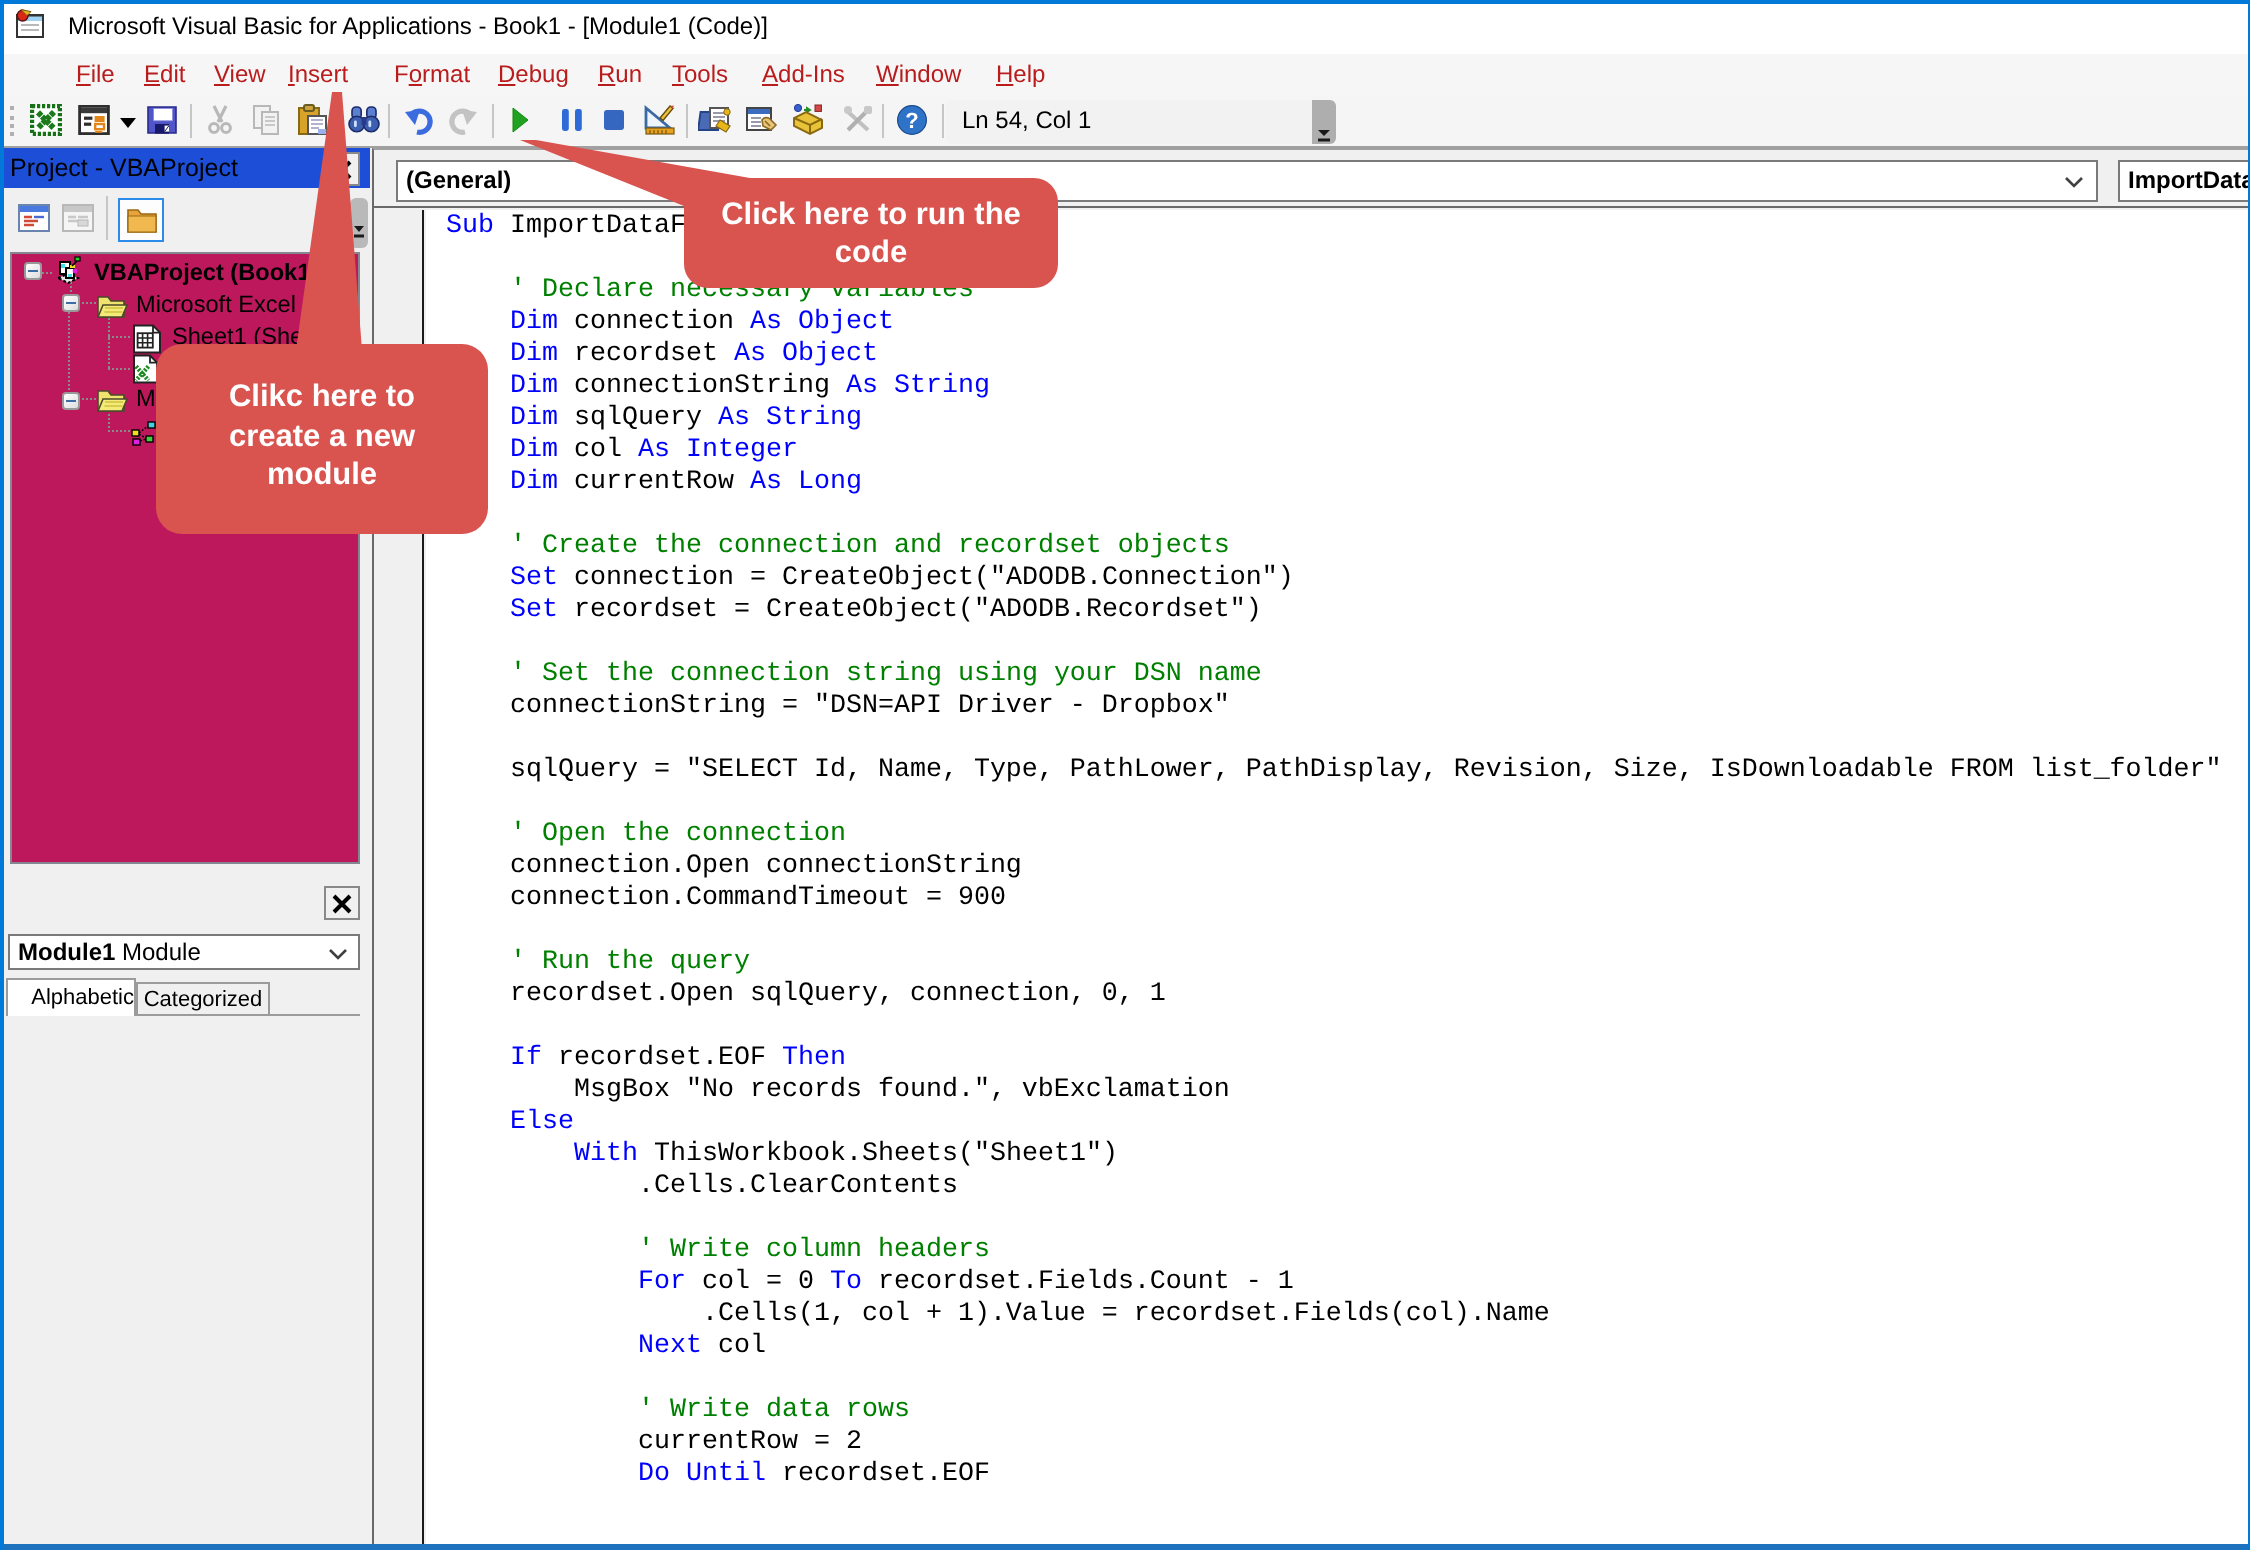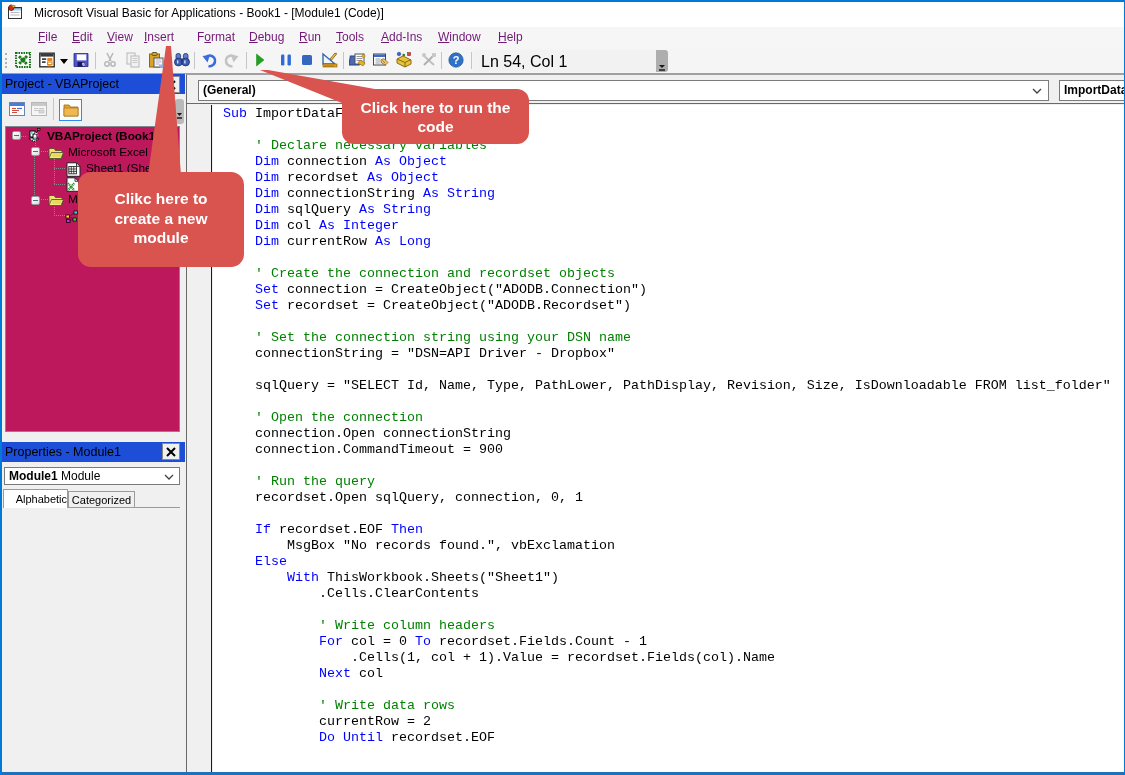--- a/index.html
+++ b/index.html
@@ -1,20 +1,20 @@
 <!DOCTYPE html>
 <html><head><meta charset="utf-8"><style>
 *{margin:0;padding:0;box-sizing:border-box}
 html,body{width:1125px;height:775px;overflow:hidden}
 body{font-family:"Liberation Sans",sans-serif;position:relative;background:#f0f0f0;font-size:12px;color:#000}
 .abs{position:absolute}
 .sep{position:absolute;width:1px;background:#c6c6c6;top:4px;height:17px}
 #titlebar{left:0;top:0;width:1125px;height:27px;background:#fff;border-top:2px solid #0079d8;border-left:2px solid #0079d8;border-right:1px solid #0079d8}
 #menubar{left:2px;top:27px;width:1122px;height:21px;background:#f6f6f6}
-.mi{position:absolute;top:3px;font-size:12px;color:#701a75}
+.mi{position:absolute;top:3px;font-size:12px;color:#b91c1c}
 .mi u{text-decoration:underline}
 #toolbar{left:2px;top:48px;width:1122px;height:25px;background:#f5f5f5}
 #tbline{left:2px;top:73px;width:1122px;height:1px;background:#a0a0a0}
 .tico{position:absolute;width:16px;height:16px}
 #projpanel{left:2px;top:74px;width:183px;height:695px;background:#f0f0f0}
 .phdr{position:absolute;left:0;width:183px;height:20px;background:#1d4ed8;line-height:20px;padding-left:3px;font-size:12.5px}
 .xbtn{position:absolute;width:18px;height:17px;background:#f0f0f0;border:1px solid #898989;text-align:center;line-height:15px;font-weight:bold;font-size:12px}
 #treebox{position:absolute;left:3px;top:52px;width:175px;height:306px;background:#be185d;border:1px solid #828790}
 .trow{position:absolute;white-space:nowrap;font-size:11.8px;height:16px;line-height:16px}
 #codewin{left:186px;top:74px;width:939px;height:698px;background:#f0f0f0;border-left:1px solid #696969;border-top:1px solid #a0a0a0}
@@ -162,21 +162,21 @@
         <circle cx="3" cy="3" r="2" fill="#c8c8c8"></circle> 
         <rect x="11" y="1" width="4" height="4" rx="1" fill="#c8c8c8"></rect> 
       </svg></div>
 <div class="sep" style="left:439px"></div>
 <div class="tico" style="left:446px;top:4px" id="t-help"><svg width="16" height="16" viewBox="0 0 16 16"> 
         <circle cx="8" cy="8" r="7.2" fill="#2f73c9" stroke="#1a4a8a" stroke-width="0.6"></circle> 
         <text x="8" y="12" font-family="Liberation Sans" font-size="11" font-weight="bold" fill="#fff" text-anchor="middle">?</text> 
       </svg></div>
 <div class="sep" style="left:469px"></div>
 <div class="abs" style="left:471px;top:2px;width:183px;height:22px;background:#f2f2f2;border-radius:3px 0 0 3px"></div>
-<div class="abs" style="left:479px;top:5px;font-size:16px">Ln 54, Col 1</div>
+<div class="abs" style="left:479px;top:5px;font-size:12px">Ln 54, Col 1</div>
 <div class="abs" style="left:654px;top:2px;width:12px;height:22px;background:#aeaeae;border-radius:0 3px 3px 0"><svg width="12" height="22" viewBox="0 0 12 22">
         <path d="M3 15 L6 18 L9 15 Z" fill="#1a1a1a"></path>
         <path d="M3 20 h6" stroke="#1a1a1a" stroke-width="1.5"></path>
       </svg></div>
 </div>
 <div class="abs" id="tbline"></div>
 
 <div class="abs" id="projpanel">
   <div class="phdr" style="top:0">Project - VBAProject</div>
   <div class="xbtn" style="left:160px;top:2px"><svg width="10" height="10" viewBox="0 0 10 10" style="margin-top:3px">
@@ -259,21 +259,20 @@
           <path d="M4.5 7.5 L9 4 M5 11.5 L8 10.5 M4.5 8 L8 10" stroke="#000" stroke-width="0.7" stroke-dasharray="1 0.8"></path> 
         </svg></div>
     <div class="trow" style="left:41px;top:1px;font-weight:bold">VBAProject (Book1</div>
     <div class="trow" style="left:62px;top:17px">Microsoft Excel Ob</div>
     <div class="trow" style="left:80px;top:33px">Sheet1 (Shee</div>
     <div class="trow" style="left:62px;top:64px">Mo</div>
   </div>
 </div>
 
 <div class="abs" id="proppanel" style="left:2px;top:440px;width:183px;height:335px">
-  <div class="phdr" style="top:2px;font-size:12.5px">Properties - Module1</div>
   <div class="xbtn" style="left:160px;top:3px"><svg width="10" height="10" viewBox="0 0 10 10" style="margin-top:3px">
         <path d="M1 1 L9 9 M9 1 L1 9" stroke="#000" stroke-width="2"></path>
       </svg></div>
   <div class="abs" style="left:2px;top:27px;width:176px;height:18px;background:#fff;border:1px solid #7a7a7a;line-height:16px;padding-left:4px"><b>Module1</b> Module<svg style="position:absolute;right:5px;top:6px" width="10" height="6" viewBox="0 0 10 6">
         <path d="M1 1 L5 5 L9 1" fill="none" stroke="#404040" stroke-width="1.3"></path>
       </svg></div>
   <div class="abs" style="left:1px;top:49px;width:65px;height:19px;background:#fff;border:1px solid #9b9b9b;border-bottom:none;text-align:right;line-height:18px;z-index:2;font-size:11px">Alphabetic</div>
   <div class="abs" style="left:66px;top:51px;width:67px;height:17px;background:#f0f0f0;border:1px solid #9b9b9b;text-align:center;line-height:16px;font-size:11px">Categorized</div>
   <div class="abs" style="left:1px;top:67px;width:177px;height:1px;background:#9b9b9b"></div>
 </div>

